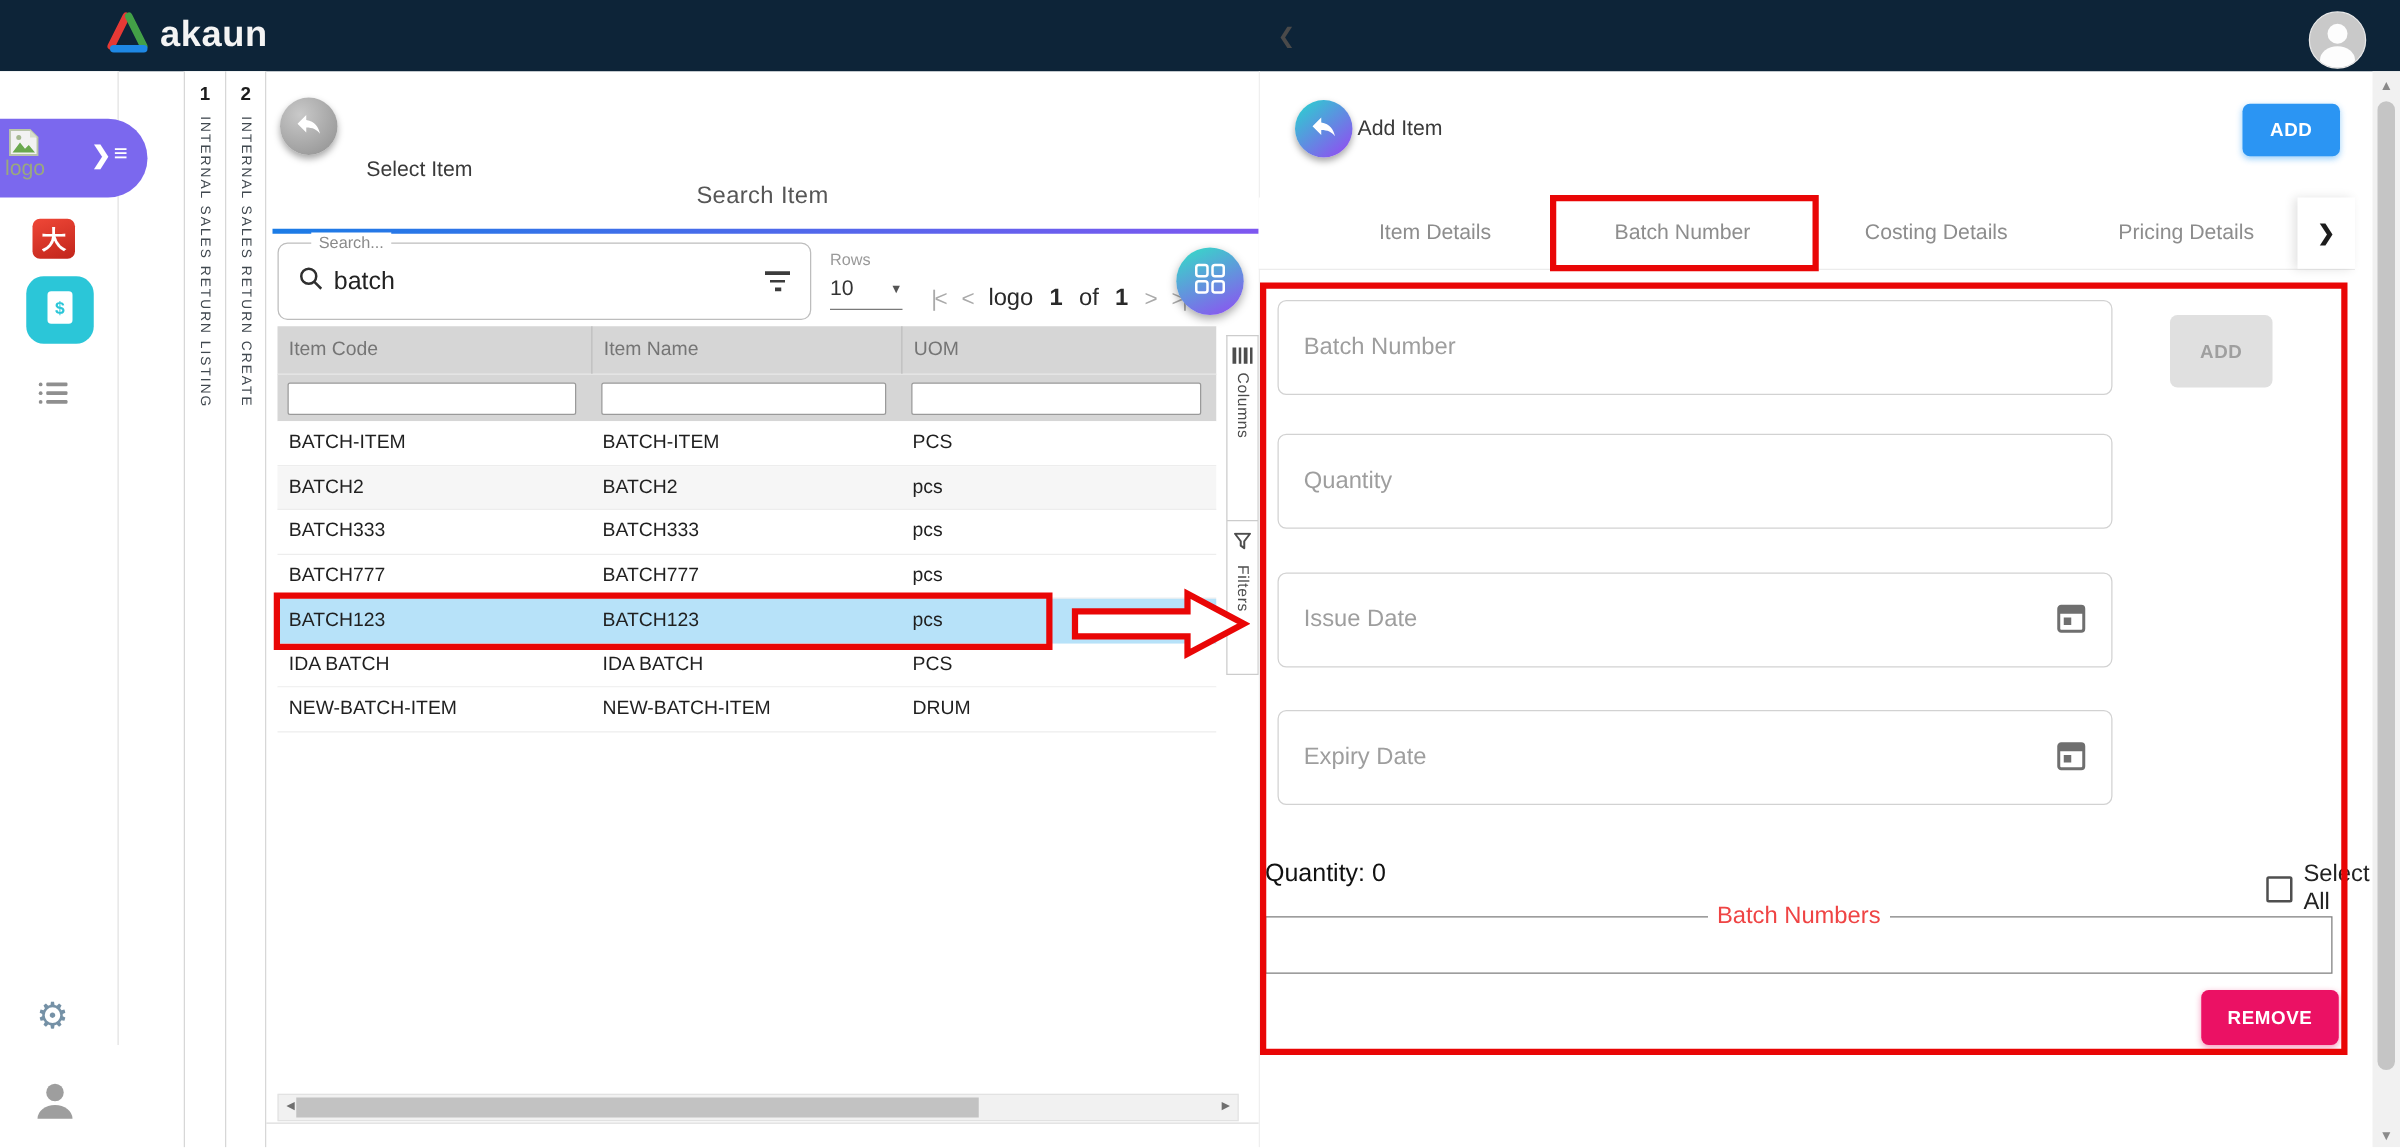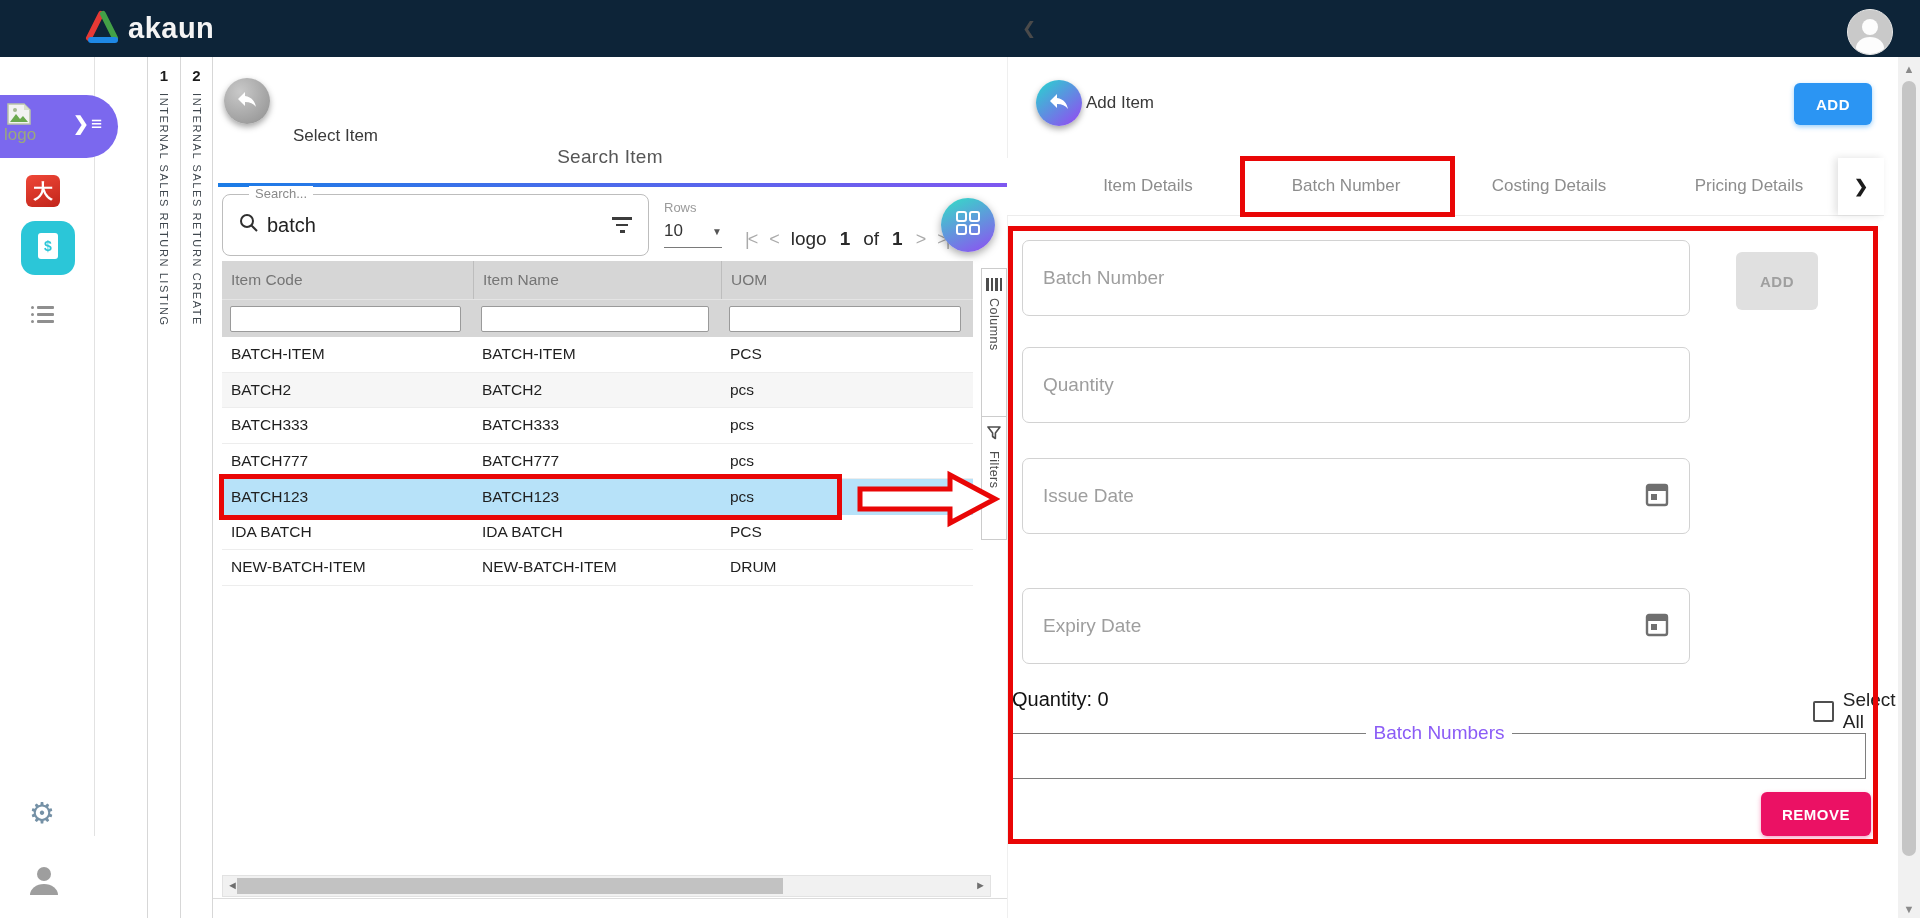--- a/index.html
+++ b/index.html
@@ -101,30 +101,30 @@
   .tab-chevron { position:absolute; top:18px; font-size:17px; color:#4a4a4a; cursor:pointer; }
   .tab-chevron-left { left:1022px; }
   .tab-chevron-right-tile { position:absolute; left:1838px; top:158px; width:46px; height:57px; background:#fff; box-shadow:-3px 0 8px rgba(0,0,0,.12); display:flex; align-items:center; justify-content:center; font-size:17px; font-weight:700; color:#1c1c1c; cursor:pointer; }
   .ptab { position:absolute; top:176px; transform:translate(-50%,0); font-size:17px; color:#8d8d8d; white-space:nowrap; cursor:pointer; }
   .ptab-0 { left:1148px; } .ptab-1 { left:1346px; } .ptab-2 { left:1549px; } .ptab-3 { left:1749px; }
 
   .mfield { position:absolute; left:1022px; width:668px; height:76px; border:1px solid #d2d2d2; border-radius:7px; background:#fff; display:flex; align-items:center; padding:0 20px; }
   .mfield input { border:none; outline:none; flex:1; font-size:19px; color:#222; font-family:inherit; background:transparent; }
   .mfield input::placeholder { color:#9e9e9e; opacity:1; }
   .cal-icon { margin-left:10px; cursor:pointer; }
-  .f-batch { top:240px; } .f-qty { top:347px; } .f-issue { top:458px; } .f-expiry { top:588px; }
+  .f-batch { top:240px; } .f-qty { top:347px; } .f-issue { top:458px; } .f-expiry { top:568px; }
   .add-btn-disabled { position:absolute; left:1736px; top:252px; width:82px; height:58px; background:#e0e0e0; border-radius:6px; color:#9f9f9f; font-weight:700; font-size:15px; letter-spacing:.5px; display:flex; align-items:center; justify-content:center; }
 
   .qty-summary { position:absolute; left:1012px; top:688px; font-size:20px; color:#111; }
   .select-all { position:absolute; left:1813px; top:689px; display:flex; align-items:center; gap:9px; }
   .checkbox { width:21px; height:21px; border:2px solid #4f4f4f; border-radius:2px; background:#fff; cursor:pointer; }
   .select-all-label { font-size:19px; color:#222; }
 
   .batch-fieldset { position:absolute; left:1012px; top:722px; width:854px; height:57px; border:1px solid #7e7e7e; }
-  .batch-fieldset legend { margin:0 auto; padding:0 8px; font-size:19px; color:#8b5cf6; font-family:inherit; }
+  .batch-fieldset legend { margin:0 auto; padding:0 8px; font-size:19px; color:#ef4444; font-family:inherit; }
 
   .remove-btn { position:absolute; left:1761px; top:792px; width:110px; height:44px; background:#eb1164; border-radius:6px; color:#fff; font-weight:700; font-size:15px; letter-spacing:.5px; display:flex; align-items:center; justify-content:center; cursor:pointer; box-shadow:0 2px 5px rgba(235,17,100,.4); }
 
   
   .v-scroll { position:absolute; left:1898px; top:57px; width:22px; height:861px; background:#f1f1f1; }
   .v-thumb { position:absolute; left:4px; top:24px; width:14px; height:775px; background:#c5c5c5; border-radius:7px; cursor:grab; }
   .v-arrow { position:absolute; left:0; width:22px; text-align:center; font-size:11px; color:#8a8a8a; cursor:pointer; }
   .v-arrow-up { top:6px; } .v-arrow-down { bottom:3px; }
 
   

